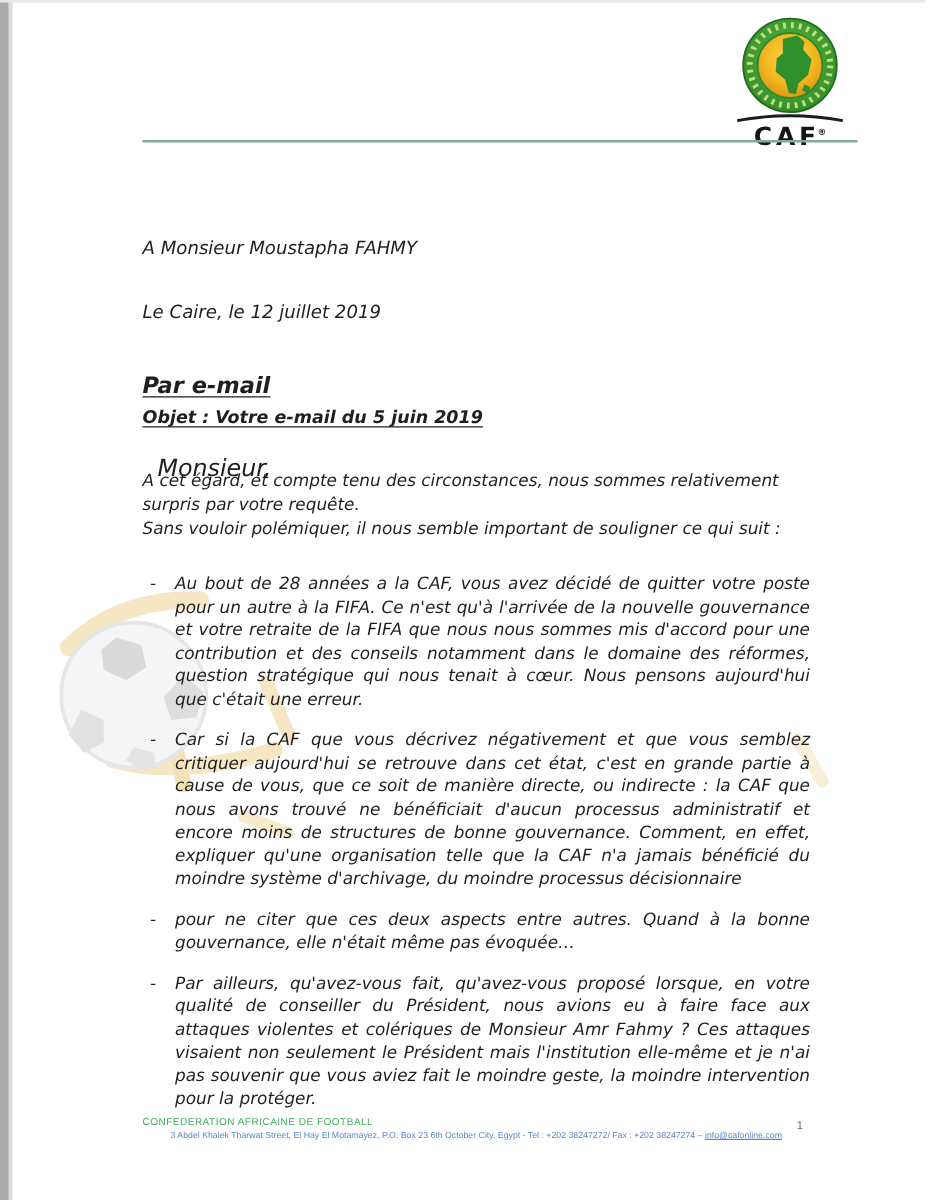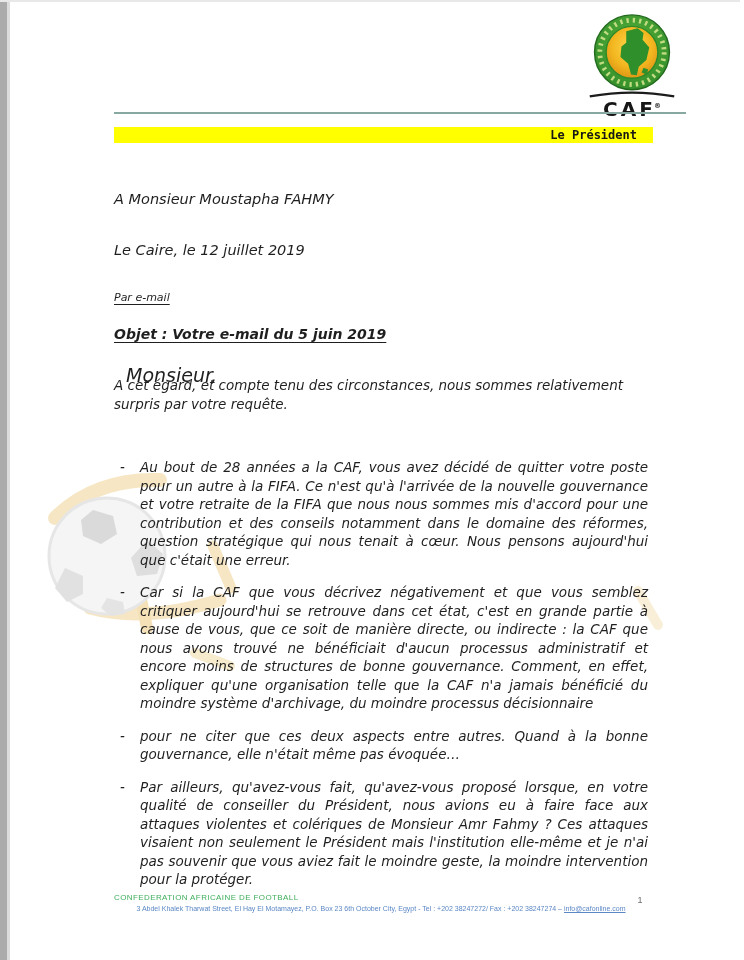--- a/index.html
+++ b/index.html
@@ -33,21 +33,21 @@
     background:#ffff00;
     text-align:right;box-sizing:border-box;padding:1px 16px 0 0;
     font-family:"DejaVu Sans Mono","Liberation Mono",monospace;
     font-weight:bold;font-size:12px;color:#161616;line-height:15px;
   }
 
   
   .body-area{position:absolute;left:114px;top:0;width:534px;font-style:italic;}
   .recipient{position:absolute;top:176px;left:0;font-size:14.5px;text-align:right;}
   .dateline{position:absolute;top:227px;left:0;width:534px;text-align:left;font-size:14.5px;}
-  .delivery{position:absolute;top:280px;left:0;font-size:11px;text-decoration:underline;text-underline-offset:3px;}
+  .delivery{position:absolute;top:280px;left:0;font-size:18px;text-decoration:underline;text-underline-offset:3px;font-weight:bold;}
   .subject{position:absolute;top:312px;left:0;font-size:14px;font-weight:bold;text-decoration:underline;text-underline-offset:3px;}
   .salutation{position:absolute;top:345px;left:12px;font-size:19px;}
   .intro{position:absolute;top:376px;left:0;width:534px;font-size:13.5px;line-height:19px;}
   .intro p{margin:0;}
   .points{position:absolute;top:458px;left:0;width:534px;margin:0;padding:0;list-style:none;
           font-size:13.5px;line-height:18.5px;}
   .points li{display:flex;margin:0;}
   .points li + li{margin-top:14px;}
   .points .dash{width:26px;flex:0 0 26px;padding-left:6px;box-sizing:border-box;}
   .points .btext{flex:1;text-align:justify;}
@@ -120,33 +120,31 @@
       <circle cx="50" cy="42" r="27" fill="url(#gGold)" stroke="#2f8a28" stroke-width="1.5"></circle>
       <path d="M44,20 l12,-3 6,5 -1,7 7,8 -3,13 -8,7 -2,9 -6,-1 -3,-11 -8,-7 1,-11 5,-4 z" fill="#2f8f2a"></path>
       <path d="M62,58 l5,2 -2,5 -5,-2 z" fill="#2f8f2a"></path>
       <path d="M6,88 Q50,80 94,88" stroke="#1c1c1c" stroke-width="2.4" fill="none"></path>
     </svg>
     <div class="brand-line"><span>CAF</span><span class="brand-reg">®</span></div>
   </div>
 
   <div class="header-rule"></div>
 
-  <div class="banner">
-    <span>Le Président</span>
-  </div>
 
   <div class="body-area">
     <p class="recipient">A Monsieur Moustapha FAHMY</p>
     <p class="dateline">Le Caire, le 12 juillet 2019</p>
     <p class="delivery">Par e-mail</p>
     <p class="subject">Objet : Votre e-mail du 5 juin 2019</p>
     <p class="salutation">Monsieur,</p>
 
     <div class="intro">
       <p>A cet égard, et compte tenu des circonstances, nous sommes relativement surpris par votre requête.</p>
+      <p>Sans vouloir polémiquer, il nous semble important de souligner ce qui suit :</p>
     </div>
 
     <ul class="points">
       <li>
         <span class="dash">-</span>
         <span class="btext">Au bout de 28 années a la CAF, vous avez décidé de quitter votre poste pour un autre à la FIFA. Ce n'est qu'à l'arrivée de la nouvelle gouvernance et votre retraite de la FIFA que nous nous sommes mis d'accord pour une contribution et des conseils notamment dans le domaine des réformes, question stratégique qui nous tenait à cœur. Nous pensons aujourd'hui que c'était une erreur.</span>
       </li>
       <li>
         <span class="dash">-</span>
         <span class="btext">Car si la CAF que vous décrivez négativement et que vous semblez critiquer aujourd'hui se retrouve dans cet état, c'est en grande partie à cause de vous, que ce soit de manière directe, ou indirecte : la CAF que nous avons trouvé ne bénéficiait d'aucun processus administratif et encore moins de structures de bonne gouvernance. Comment, en effet, expliquer qu'une organisation telle que la CAF n'a jamais bénéficié du moindre système d'archivage, du moindre processus décisionnaire</span>

